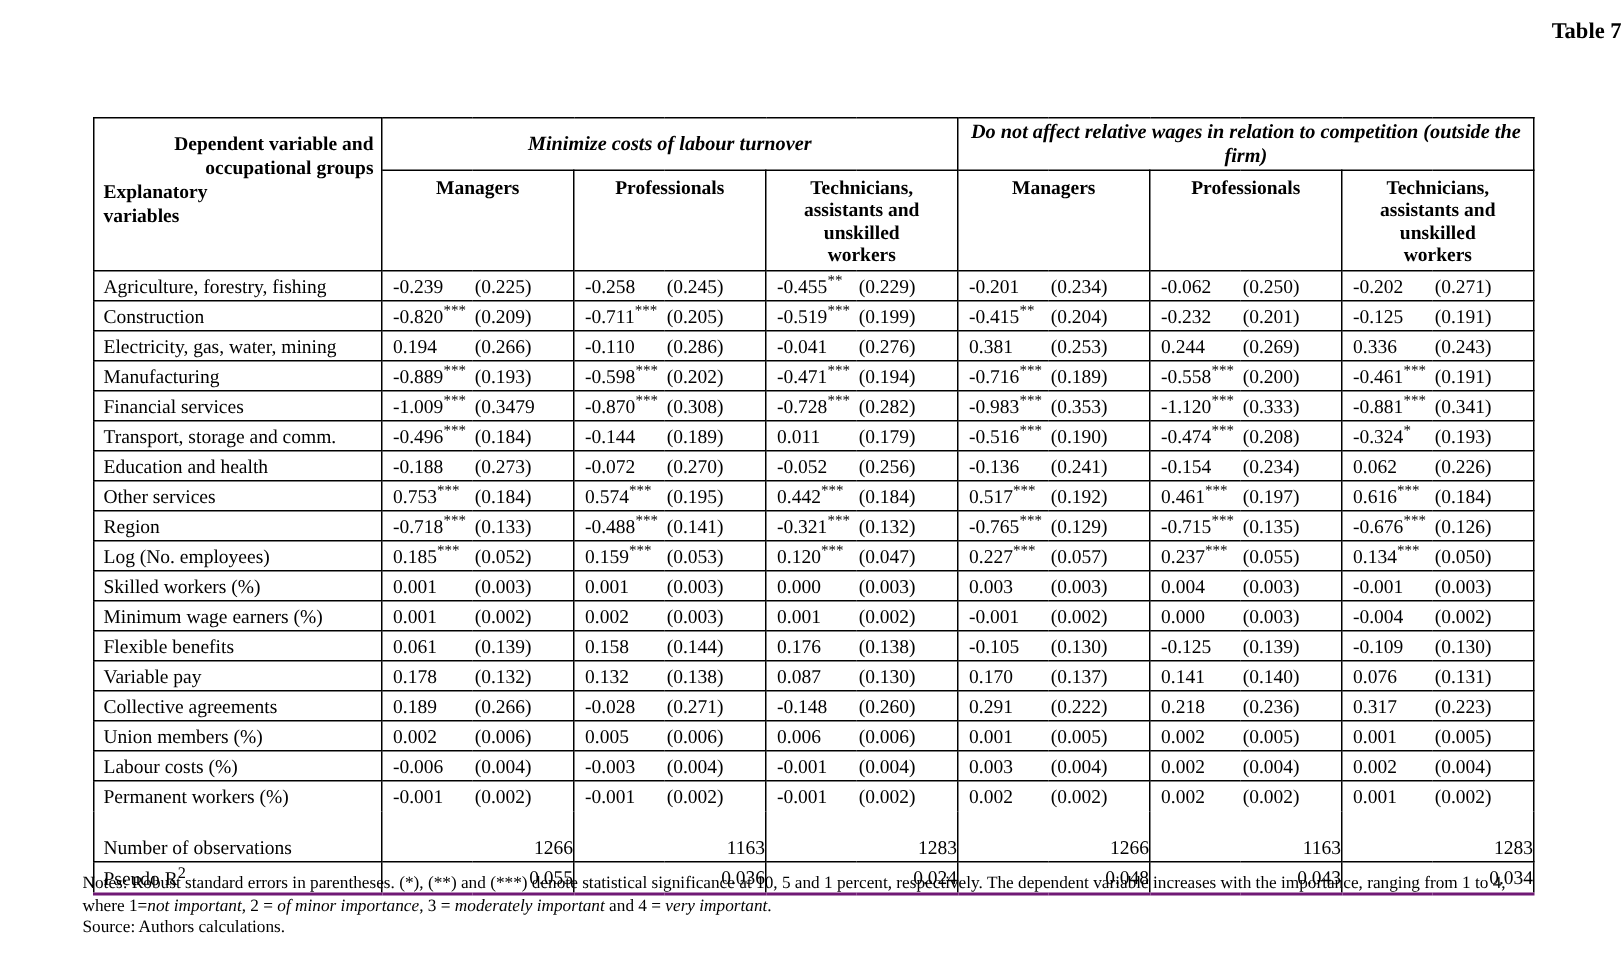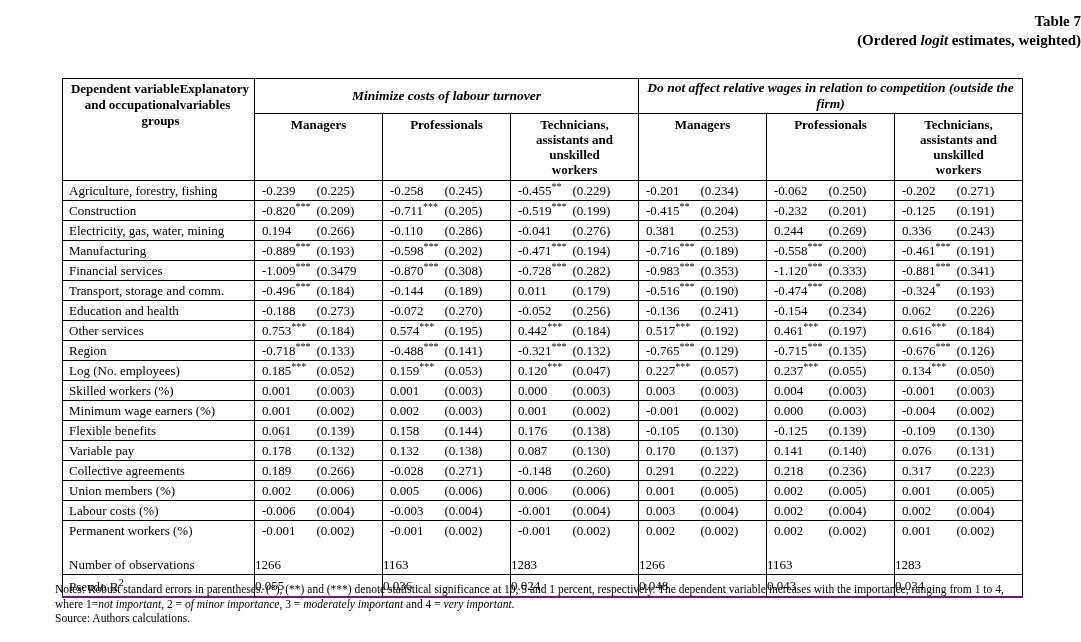--- a/index.html
+++ b/index.html
@@ -18,55 +18,54 @@
   }
   .titles .ital { font-style: italic; }
   table.results {
     position: absolute; top: 78px; left: 62px;
     width: 960px; border-collapse: collapse; table-layout: fixed;
     font-size: 13px;
   }
   td { border: 1px solid #000; padding: 0; vertical-align: middle; }
   td.corner { padding: 0; vertical-align: top; }
   .corner-inner {
-    display: flex; flex-direction: row; justify-content: space-between;
+    display: flex; flex-direction: column; justify-content: center;
     height: 100%; min-height: 82px; padding: 2px 5px 2px 6px;
   }
   .corner-top { font-weight: bold; text-align: right; line-height: 16px; }
   .corner-bottom { font-weight: bold; text-align: left; line-height: 16px; width: 110px; }
   td.panel-h {
     text-align: center; font-weight: bold; font-style: italic;
     font-size: 13.5px; line-height: 16px; padding: 1px 6px; height: 34px;
   }
   td.col-h {
     text-align: center; font-weight: bold; vertical-align: top;
     line-height: 15px; padding: 3px 14px; height: 48px;
   }
   td.row-label { padding: 1px 2px 1px 6px; height: 20px; }
   td.coef { border-right: none; padding-left: 7px; white-space: nowrap; }
   td.se   { border-left: none; padding-left: 2px; white-space: nowrap; }
   sup.stars { font-size: 10px; line-height: 0; letter-spacing: 0px; }
   tr.gap-row td { border-top: none; border-bottom: none; height: 15px; }
   tr.no-bottom td { border-bottom: none; }
   tr.stats-row td { border-top: none; height: 19px; }
-  tr.stats-row td.stat { text-align: left; }
+  tr.stats-row td.stat { text-align: right; }
   tr.stats-row.last td { border-bottom: 2px solid #701a75; }
   .notes {
     position: absolute; top: 582px; left: 55px; width: 975px;
     font-size: 11.5px; line-height: 14.5px;
   }
   .notes .it { font-style: italic; }
   .source-line { margin-top: 0; }
 </style>
 </head>
 <body>
 
 <div class="titles">
   <div>Table 7</div>
-  <div><span>(Ordered </span><span class="ital">logit</span><span> estimates, weighted)</span></div>
 </div>
 
 <table class="results">
   <colgroup>
     <col style="width:192px">
     <col style="width:60px">
       <col style="width:68px">
     <col style="width:60px">
       <col style="width:68px">
     <col style="width:60px">

